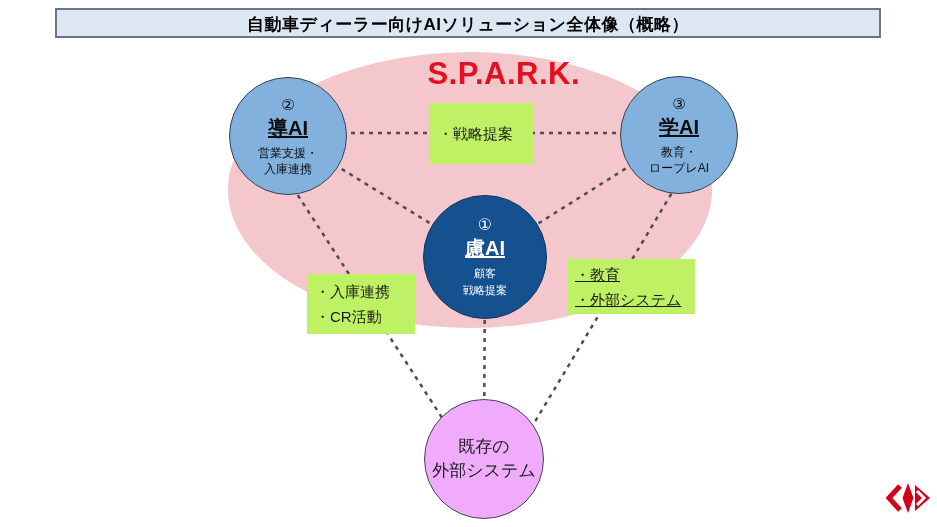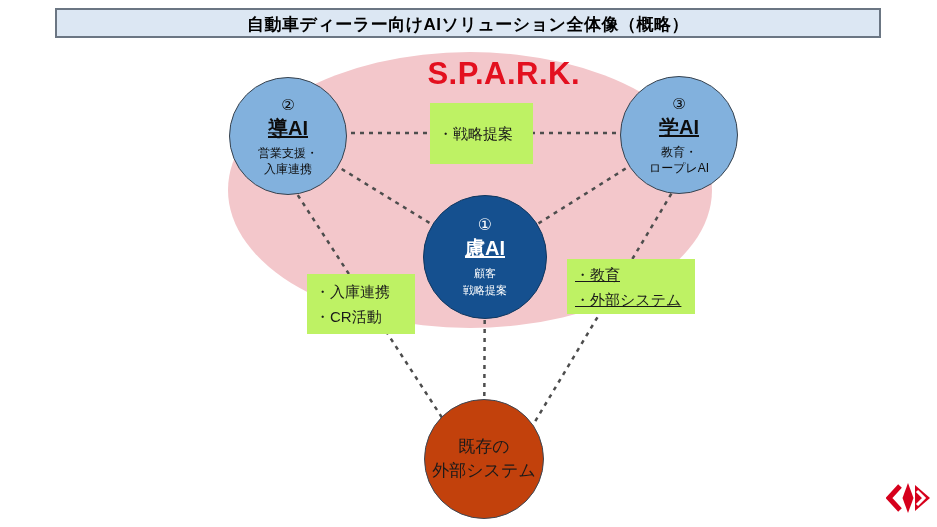--- a/index.html
+++ b/index.html
@@ -49,21 +49,21 @@
   }
   .node-light{background:#82b1dd;border:1.5px solid #37424e;color:#0d0d0d;}
   .node-dou{left:229px;top:77px;width:118px;height:118px;}
   .node-gaku{left:620px;top:76px;width:118px;height:118px;}
   .node-ryo{
     left:423px;top:195px;width:124px;height:124px;
     background:#15508f;border:1.5px solid #10375f;color:#ffffff;
   }
   .node-ext{
     left:424px;top:399px;width:120px;height:120px;
-    background:#c2410c;border:1.5px solid #3d4754;color:#1a1a1a;
+    background:#f0abfc;border:1.5px solid #3d4754;color:#1a1a1a;
     font-size:17px;line-height:24px;
   }
   .node-number{font-size:15px;line-height:17px;}
   .node-name{font-size:20px;font-weight:bold;line-height:30px;text-decoration:underline;}
   .node-desc{font-size:12px;font-weight:normal;line-height:16px;margin-top:2px;}
   .node-ryo .node-number{font-size:16px;}
   .node-ryo .node-desc{font-size:11px;line-height:17px;}
 
   
   .brand-logo{left:886px;top:480px;width:44px;height:36px;z-index:6;}

